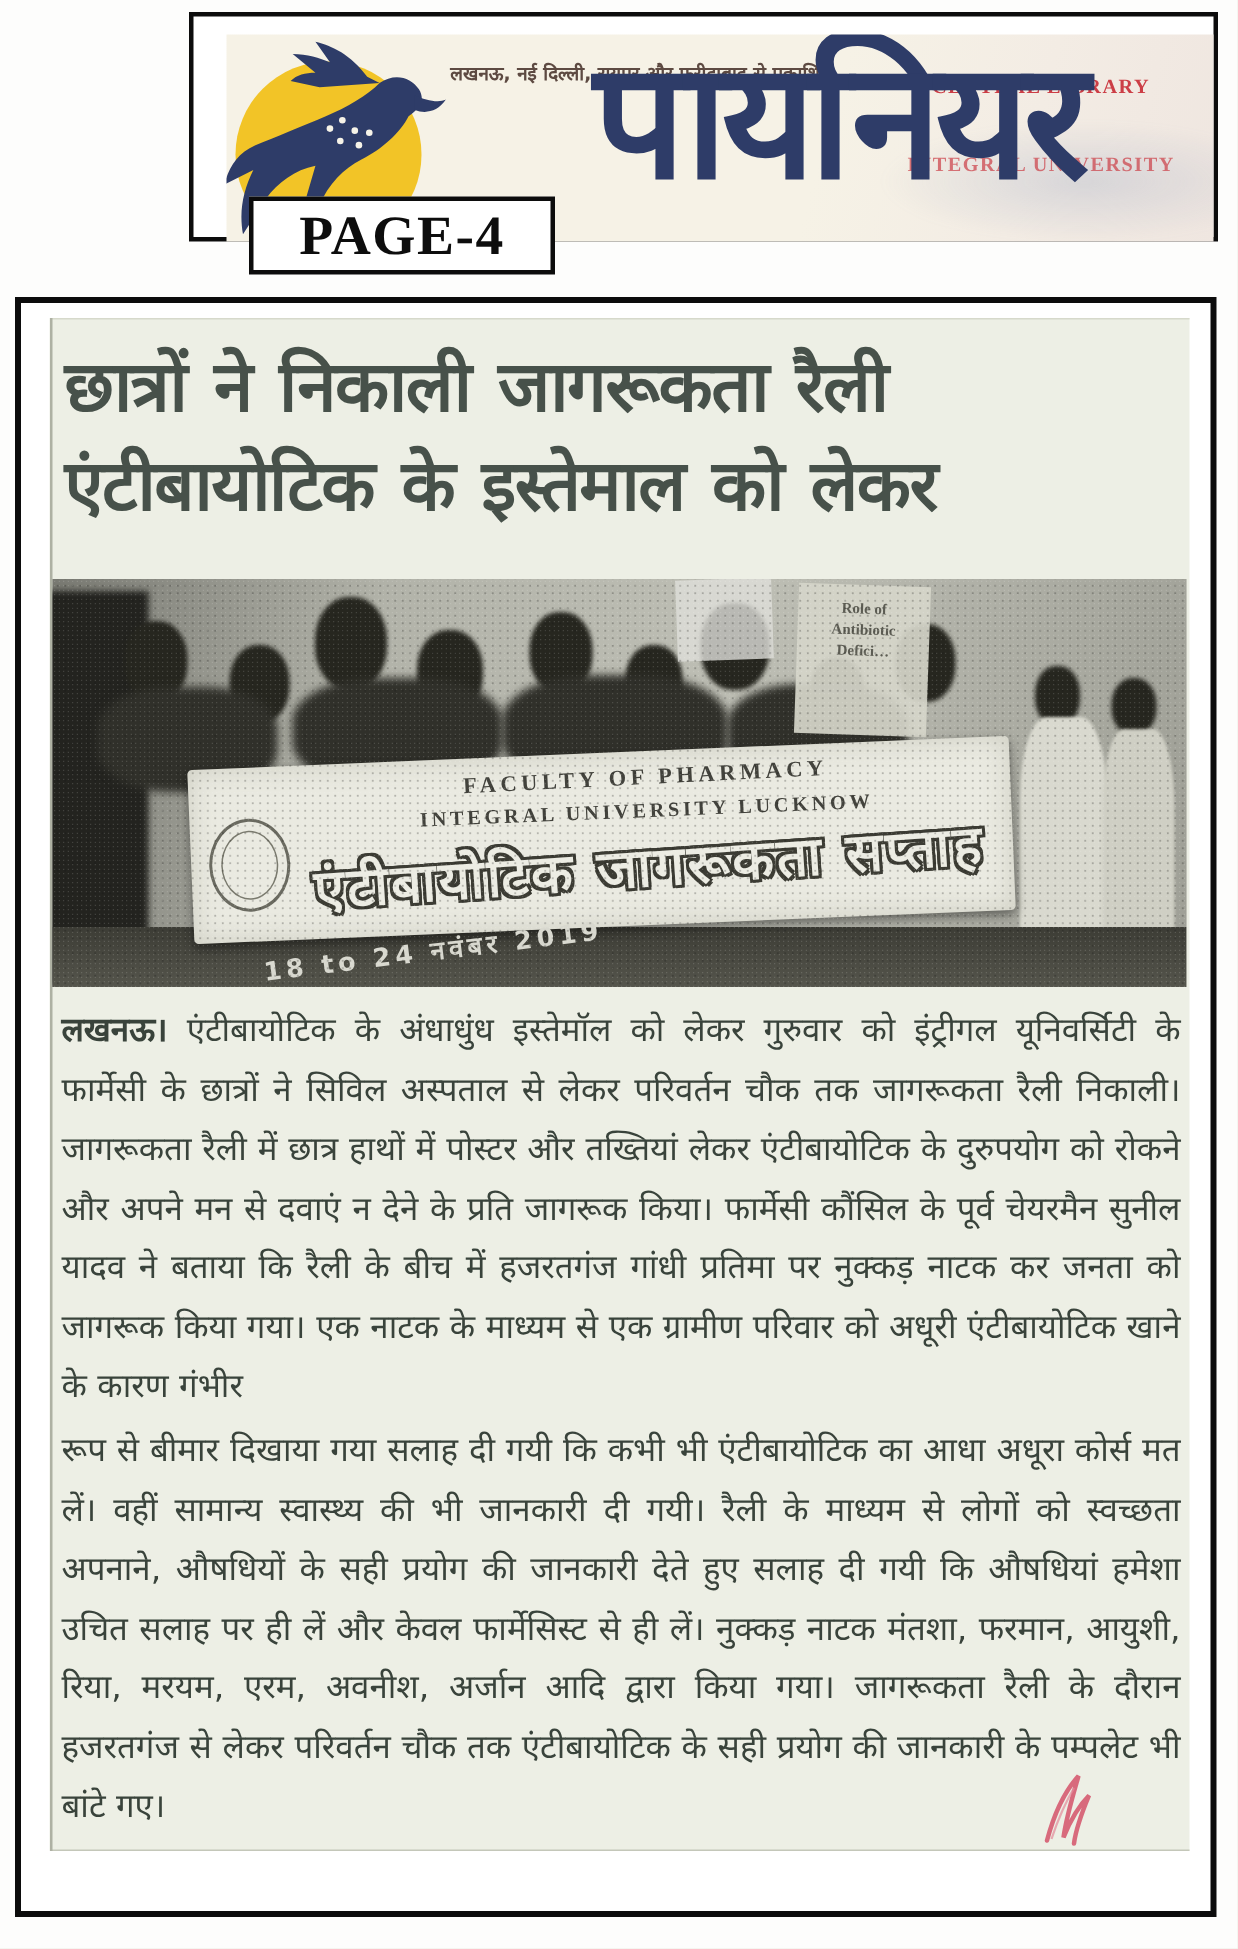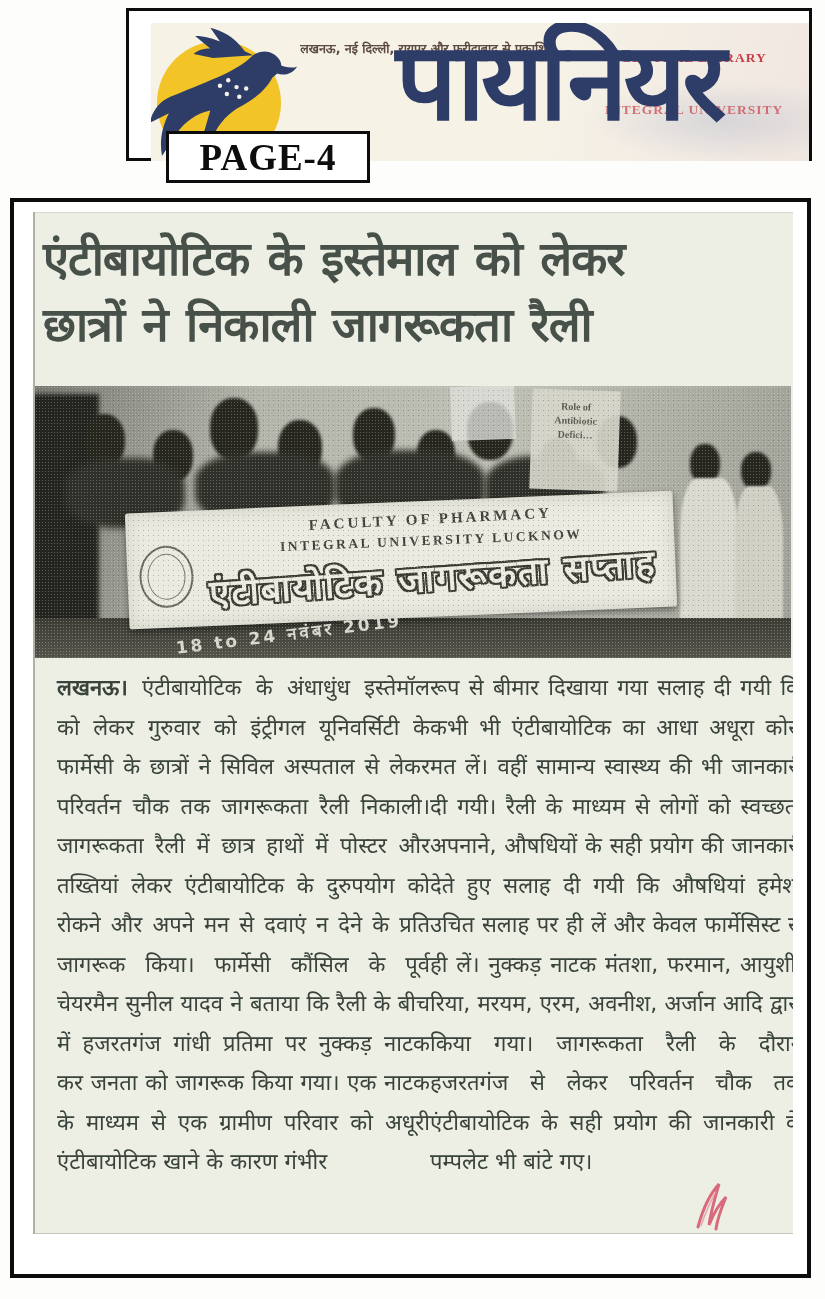--- a/index.html
+++ b/index.html
@@ -124,23 +124,23 @@
   .grain {
     position:absolute; inset:0; z-index:9; pointer-events:none;
     background-image:
       radial-gradient(rgba(250,250,245,.28) 24%, transparent 25%),
       radial-gradient(rgba(20,20,18,.25) 22%, transparent 23%);
     background-size:3px 3px, 5px 5px;
     background-position:0 0, 1px 2px;
   }
   
   .columns {
-    position:absolute; left:24px; top:456px; width:746px; height:560px;
+    position:absolute; left:8px; top:456px; width:746px; height:560px;
     display:flex; 
-    font-size:22px; line-height:39.5px; color:#39433b; text-align:justify;
+    font-size:22px; line-height:39.5px; color:#39433b; text-align:justify;flex-direction:column;
   }
   .columns p { flex:1; }
   .dateline { font-weight:bold; }
   .pen-mark { position:absolute; left:655px; top:968px; width:48px; height:52px; z-index:5; }
 </style>
 </head>
 <body>
 
 <div class="masthead-box">
   <div class="masthead-clip">
@@ -169,22 +169,22 @@
     <div class="ghost"></div>
   </div>
 </div>
 
 <div class="page4-box">PAGE-4</div>
 
 <div class="article-box">
   <div class="article-clip">
 
     <div class="headline">
+      <div>छात्रों ने निकाली जागरूकता रैली</div>
       <div>एंटीबायोटिक के इस्तेमाल को लेकर</div>
-      <div>छात्रों ने निकाली जागरूकता रैली</div>
     </div>
 
     <div class="photo">
       <div class="ph left-mass"></div>
       <div class="ph head" style="left:48px;top:28px;width:42px;height:54px;"></div>
       <div class="ph head" style="left:118px;top:44px;width:40px;height:52px;"></div>
       <div class="ph head" style="left:175px;top:12px;width:48px;height:62px;"></div>
       <div class="ph head" style="left:243px;top:34px;width:44px;height:56px;"></div>
       <div class="ph head" style="left:318px;top:22px;width:42px;height:54px;"></div>
       <div class="ph head" style="left:382px;top:44px;width:38px;height:48px;"></div>

